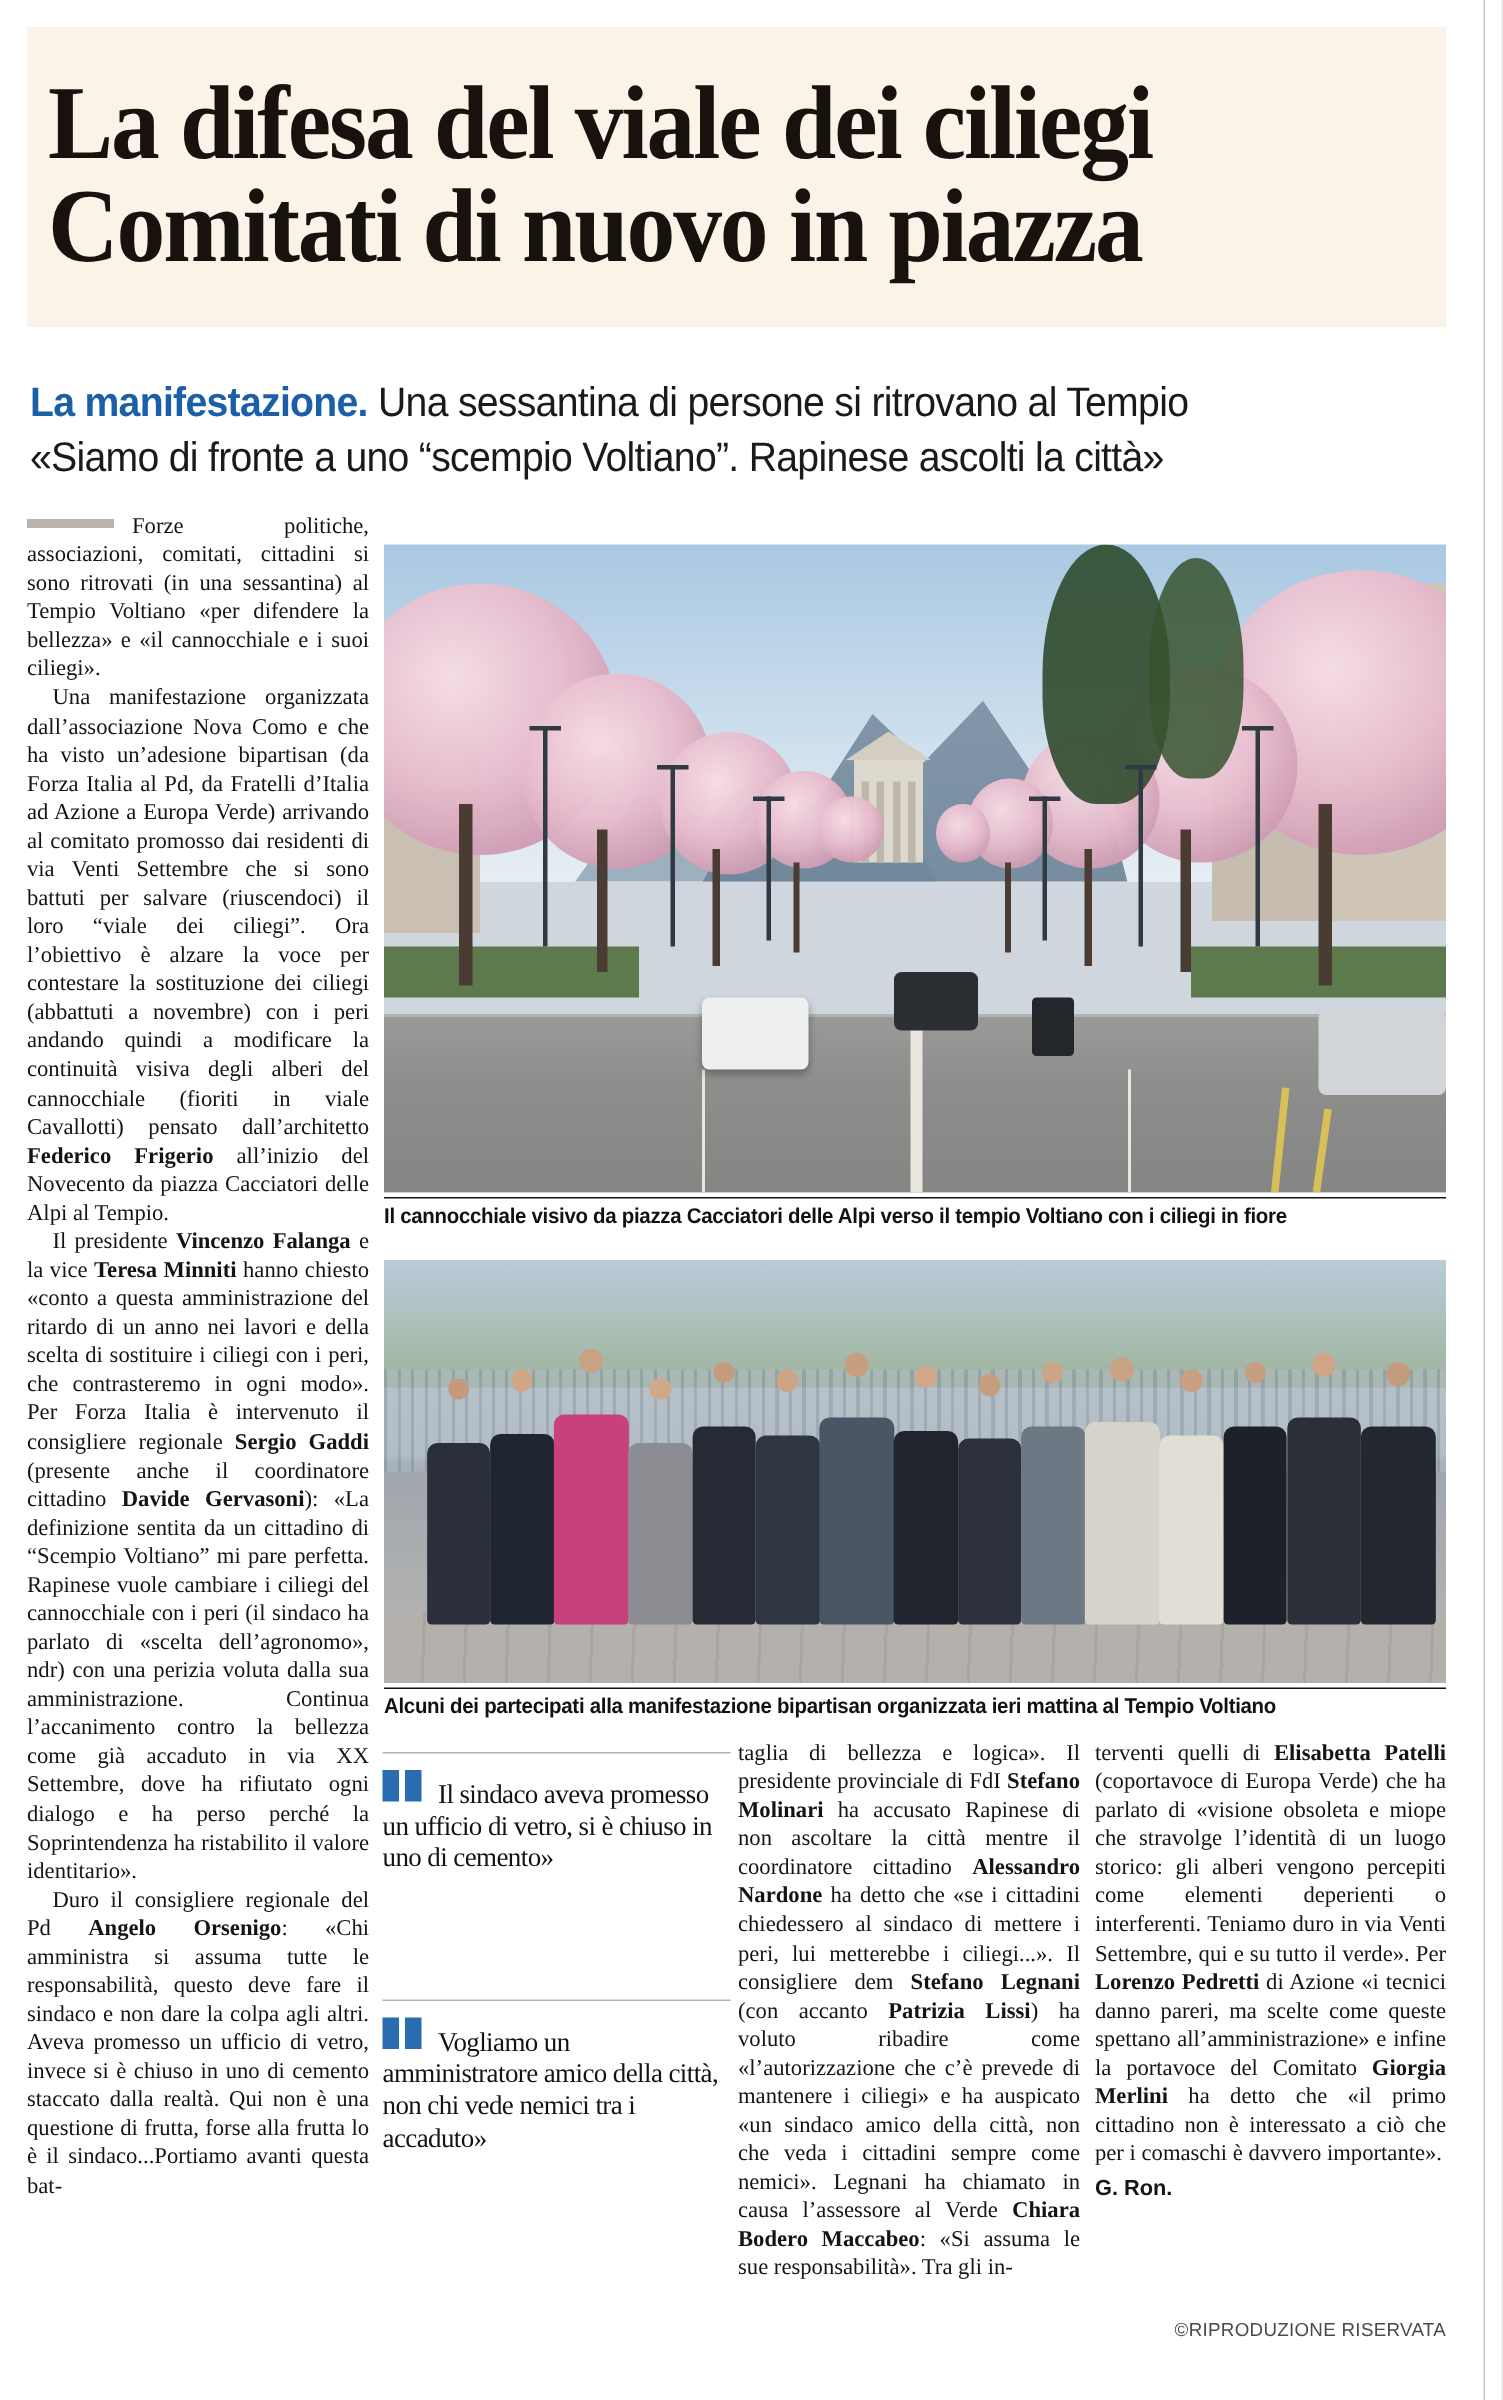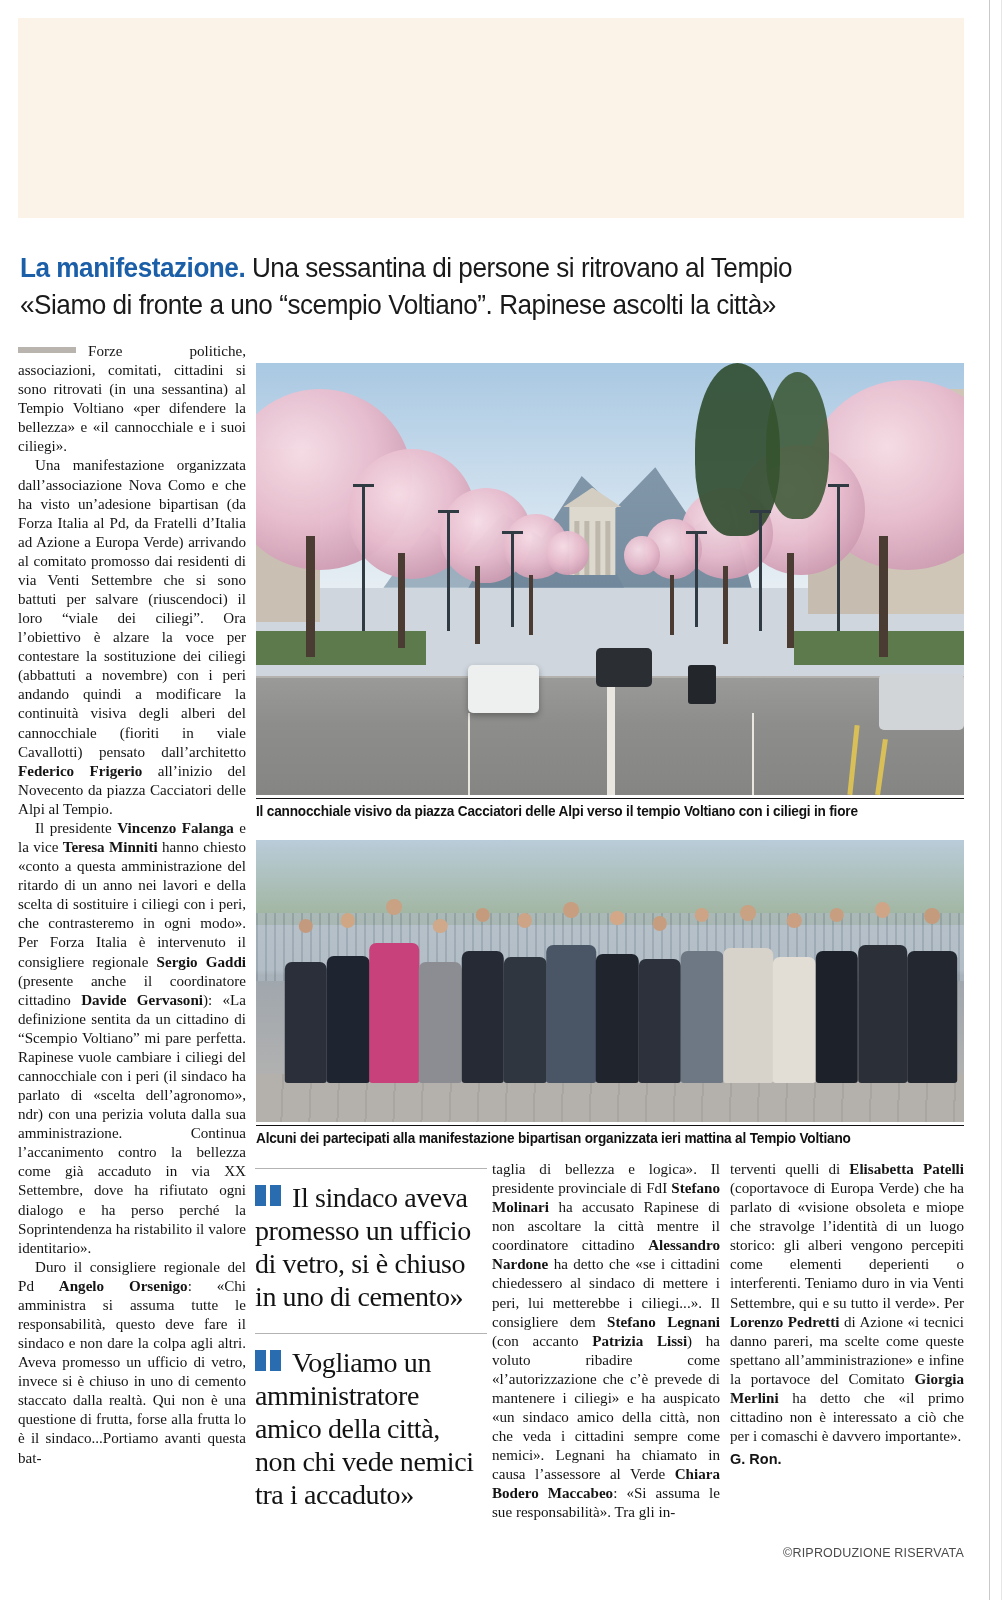--- a/index.html
+++ b/index.html
@@ -108,21 +108,21 @@
   .cap1{left:256px;top:803px;width:720px;}
   .cap2{left:256px;top:1130px;width:720px;}
   .cap-rule{
     position:absolute;background:#111;height:1px;
   }
 
   
   .pullquote{
     position:absolute;left:255px;width:232px;
     font-family:"Liberation Serif", serif;
-    font-size:28px;
+    font-size:18px;
     line-height:1.18;
     color:#131313;
     letter-spacing:-0.4px;
   }
   .pq1{top:1180px;}
   .pq2{top:1345px;}
   .pq-rule{
     position:absolute;left:255px;width:232px;height:1px;background:#b3b3b3;
   }
   .pq-rule1{top:1168px;}
@@ -217,20 +217,26 @@
 </style>
 </head>
 <body>
 
 <div class="page">
 
   <div class="edge-rule"></div>
   <div class="edge-rule2"></div>
 
   <div class="headline-band"></div>
+  <div class="headline">
+    <h1>
+      <span>La difesa del viale dei ciliegi</span>
+      <span class="l2">Comitati di nuovo in piazza</span>
+    </h1>
+  </div>
 
   <div class="summary">
     <span class="kicker">La manifestazione.</span><span> Una sessantina di persone si ritrovano al Tempio</span>
     <span class="l2">«Siamo di fronte a uno “scempio Voltiano”. Rapinese ascolti la città»</span>
   </div>
 
   <div class="col col1">
     <p class="first"><span class="dinkus"></span><span>Forze politiche, associazioni, comitati, cittadini si sono ritrovati (in una sessantina) al Tempio Voltiano «per difendere la bellezza» e «il cannocchiale e i suoi ciliegi».</span></p>
     <p><span>Una manifestazione organizzata dall’associazione Nova Como e che ha visto un’adesione bipartisan (da Forza Italia al Pd, da Fratelli d’Italia ad Azione a Europa Verde) arrivando al comitato promosso dai residenti di via Venti Settembre che si sono battuti per salvare (riuscendoci) il loro “viale dei ciliegi”. Ora l’obiettivo è alzare la voce per contestare la sostituzione dei ciliegi (abbattuti a novembre) con i peri andando quindi a modificare la continuità visiva degli alberi del cannocchiale (fioriti in viale Cavallotti) pensato dall’architetto </span><b>Federico Frigerio</b><span> all’inizio del Novecento da piazza Cacciatori delle Alpi al Tempio.</span></p>
     <p><span>Il presidente </span><b>Vincenzo Falanga</b><span> e la vice </span><b>Teresa Minniti</b><span> hanno chiesto «conto a questa amministrazione del ritardo di un anno nei lavori e della scelta di sostituire i ciliegi con i peri, che contrasteremo in ogni modo». Per Forza Italia è intervenuto il consigliere regionale </span><b>Sergio Gaddi</b><span> (presente anche il coordinatore cittadino </span><b>Davide Gervasoni</b><span>): «La definizione sentita da un cittadino di “Scempio Voltiano” mi pare perfetta. Rapinese vuole cambiare i ciliegi del cannocchiale con i peri (il sindaco ha parlato di «scelta dell’agronomo», ndr) con una perizia voluta dalla sua amministrazione. Continua l’accanimento contro la bellezza come già accaduto in via XX Settembre, dove ha rifiutato ogni dialogo e ha perso perché la Soprintendenza ha ristabilito il valore identitario».</span></p>

